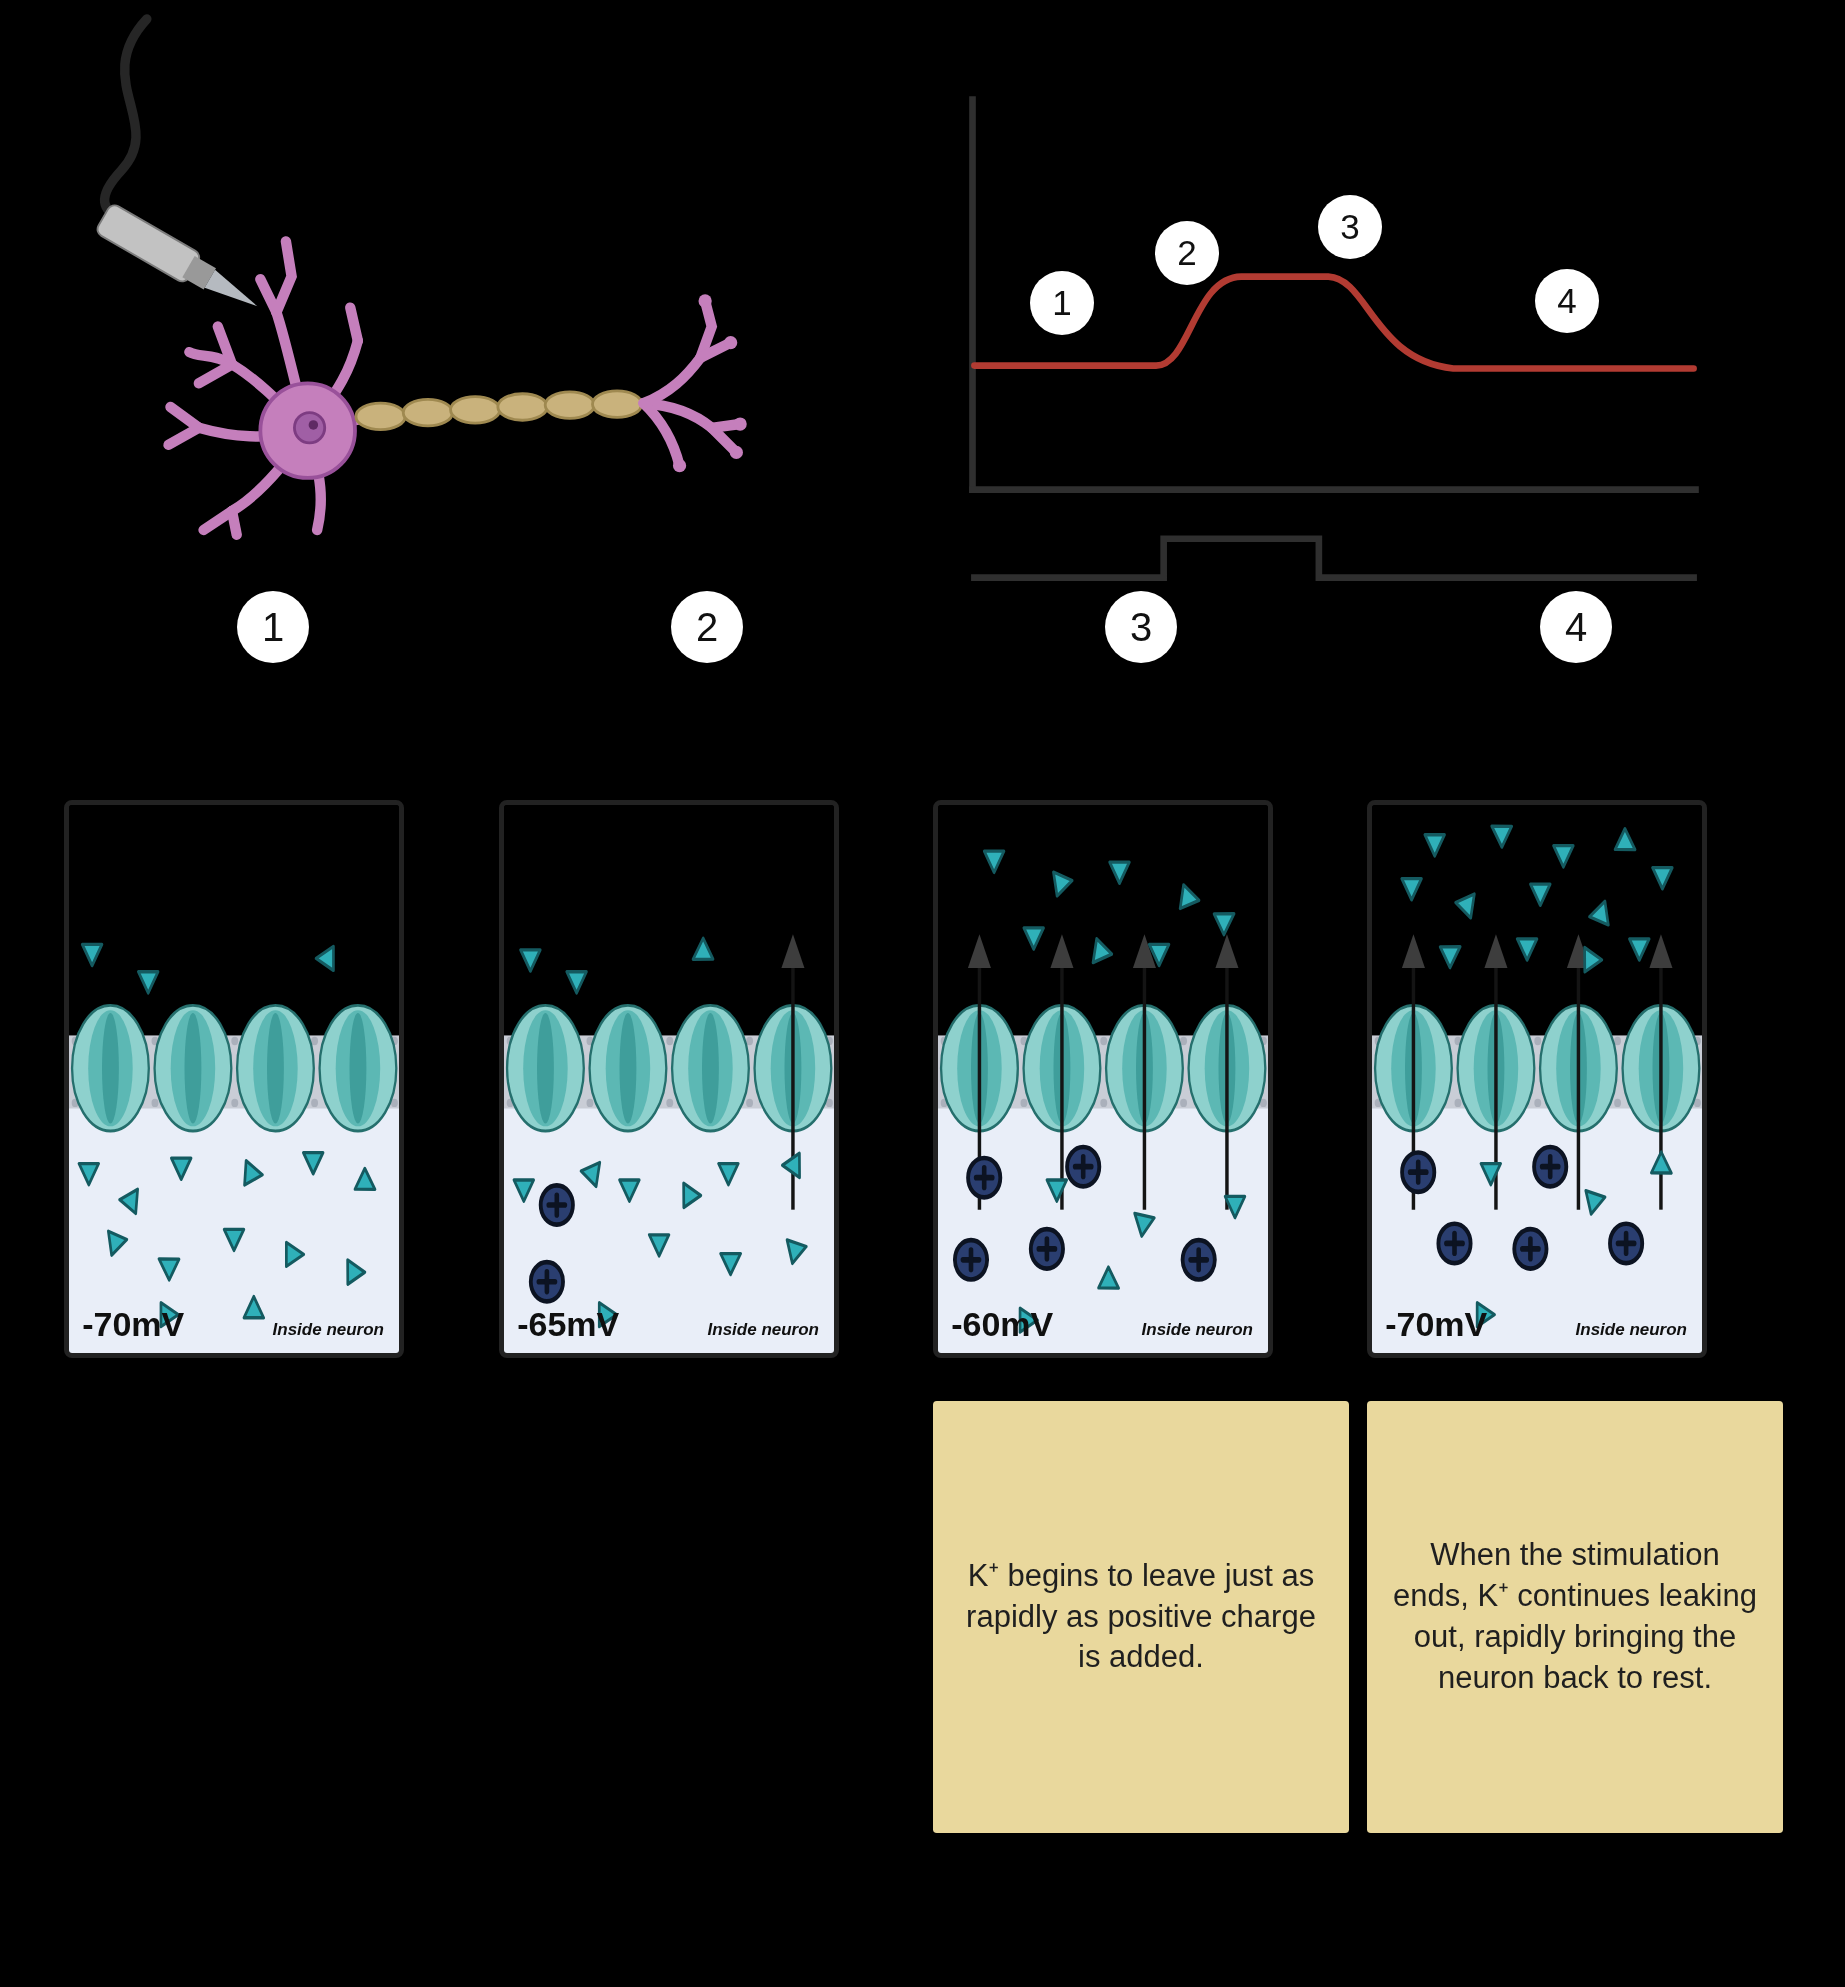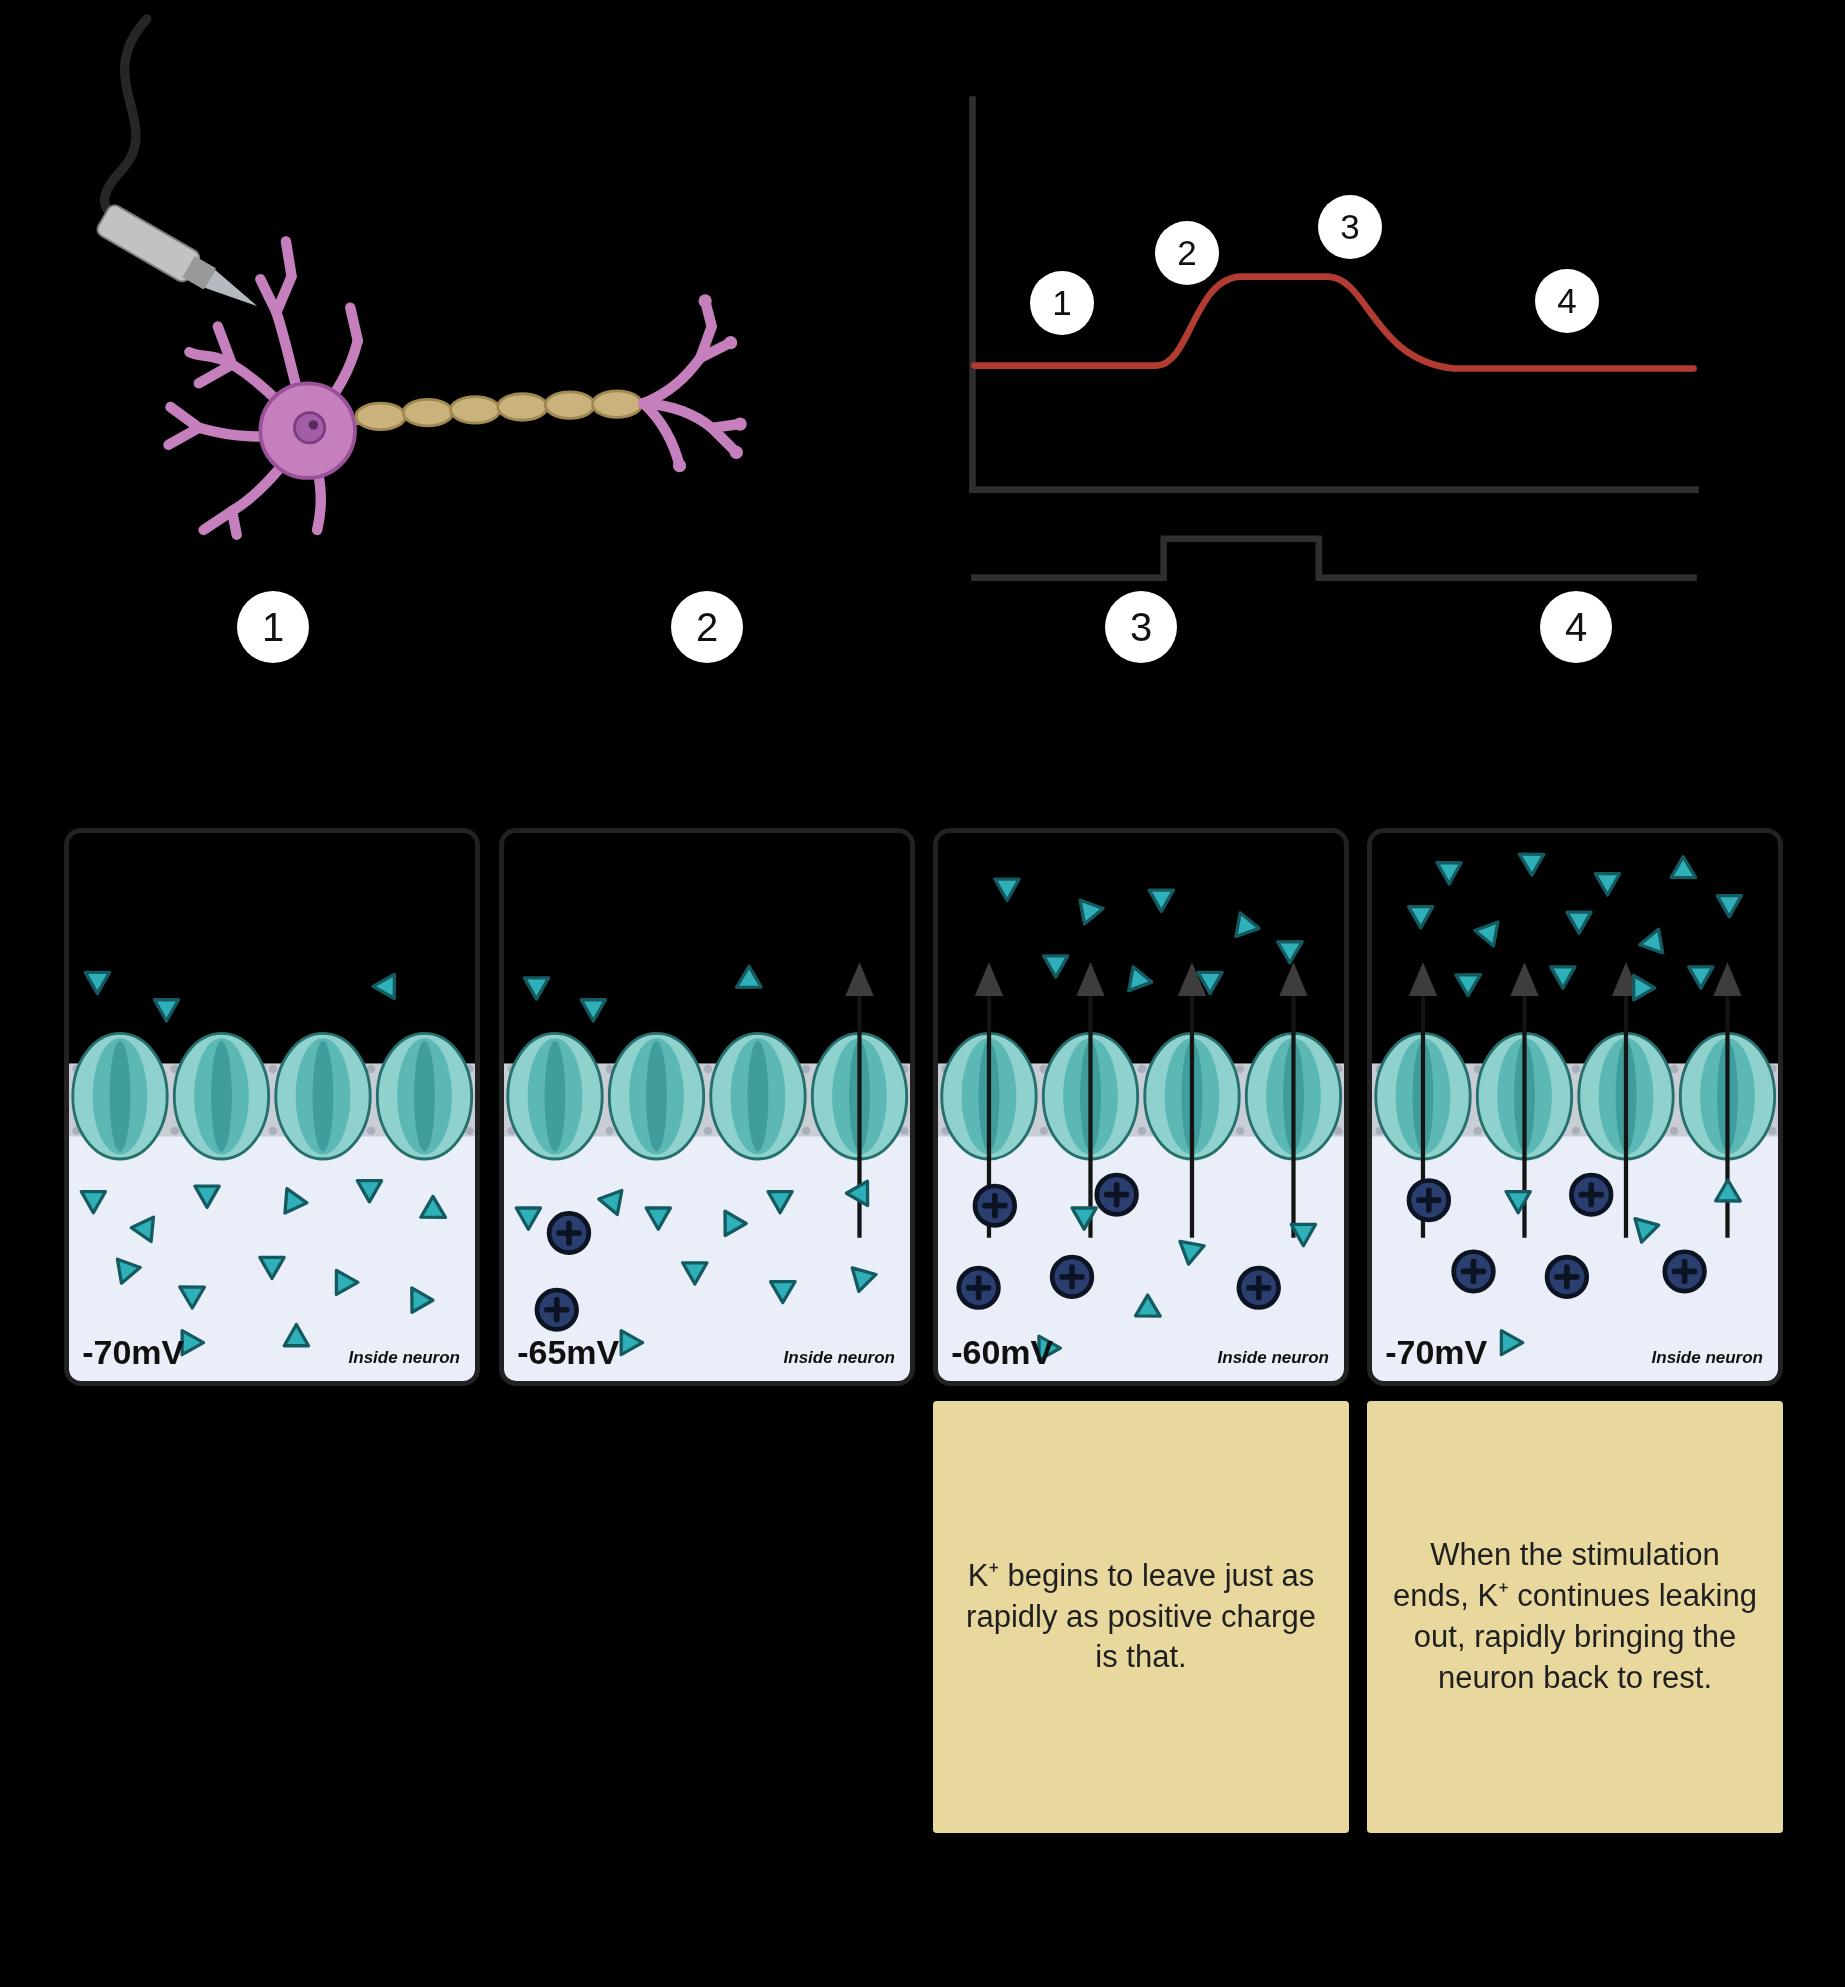--- a/index.html
+++ b/index.html
@@ -21,22 +21,22 @@
   .myel{fill:var(--myelin-fill);stroke:var(--myelin-stroke);stroke-width:3;}
   .bulb{fill:var(--neuron-fill);}
 
   
   .badge{position:absolute;border-radius:50%;background:var(--badge-bg);color:var(--badge-text);
          display:flex;align-items:center;justify-content:center;}
   .gbadge{width:64px;height:64px;font-size:35px;}
   .pbadge{width:72px;height:72px;font-size:40px;top:591px;}
 
   
-  .panel{position:absolute;top:828px;width:416px;height:558px;border:5.7px solid #222;
-         border-radius:17px;overflow:hidden;background:#000;box-sizing:border-box;}
+  .panel{position:absolute;top:800px;width:340px;height:558px;border:5.7px solid #222;
+         border-radius:8px;overflow:hidden;background:#000;box-sizing:border-box;}
   .panel-art{position:absolute;left:0;top:0;width:100%;height:100%;}
   .voltage{position:absolute;left:13.2px;bottom:9.5px;font-weight:bold;font-size:34px;color:#101010;}
   .inside-label{position:absolute;right:15px;bottom:13.2px;font-style:italic;font-weight:bold;
                 font-size:17px;color:#101010;}
 
   
   .caption{position:absolute;top:1401px;width:416px;height:432px;background:var(--caption-bg);
            display:flex;align-items:center;justify-content:center;padding:21px 24.6px;
            box-sizing:border-box;border-radius:3.8px;}
   .caption p{margin:0;text-align:center;font-size:31px;line-height:1.32;color:var(--caption-text);}
@@ -583,20 +583,20 @@
         <line x1="206.4" y1="463.35" x2="206.4" y2="484.35" stroke="#0c1322" stroke-width="6" stroke-linecap="round"></line>
         <circle cx="331.1" cy="468" r="21" fill="#2a3e70" stroke="#0c1322" stroke-width="5"></circle>
         <line x1="320.6" y1="468" x2="341.6" y2="468" stroke="#0c1322" stroke-width="6" stroke-linecap="round"></line>
         <line x1="331.1" y1="457.5" x2="331.1" y2="478.5" stroke="#0c1322" stroke-width="6" stroke-linecap="round"></line>
       </svg>
     <div class="voltage">-70mV</div>
     <div class="inside-label">Inside neuron</div>
   </section>
 
   <section class="caption" style="left:933px">
-    <p>K⁺ begins to leave just as rapidly as positive charge is that.</p>
+    <p>K⁺ begins to leave just as rapidly as positive charge is added.</p>
   </section>
   <section class="caption" style="left:1367px">
     <p>When the stimulation ends, K⁺ continues leaking out, rapidly bringing the neuron back to rest.</p>
   </section>
 
 </div>
 
 
 </body></html>

